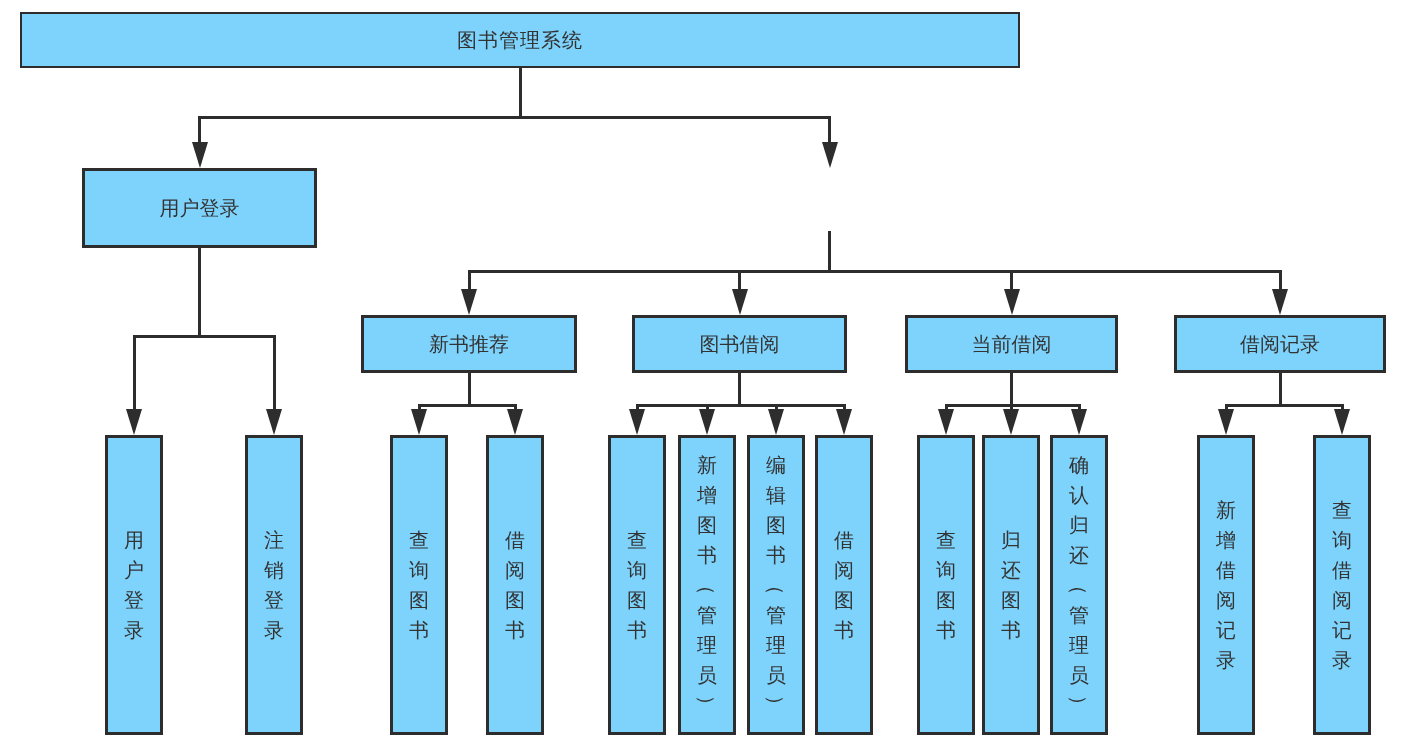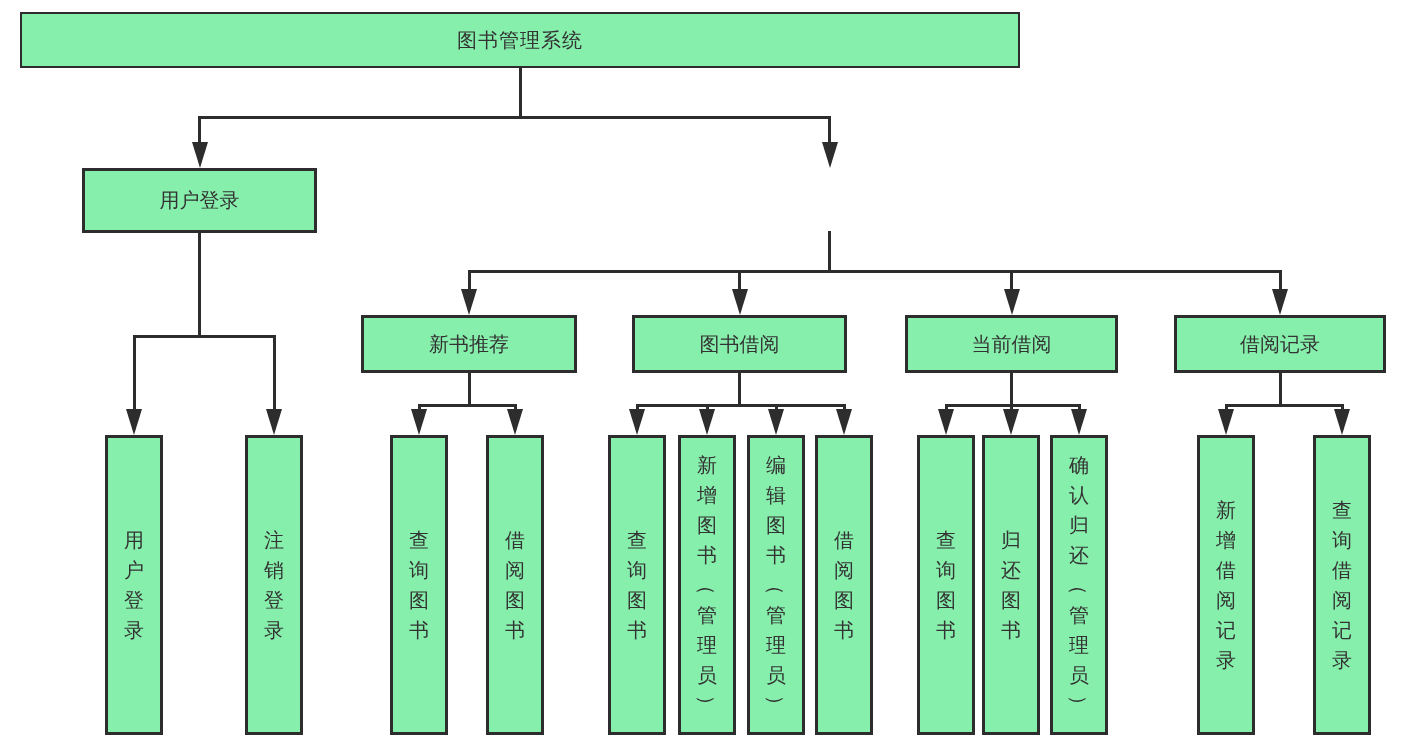--- a/index.html
+++ b/index.html
@@ -2,26 +2,26 @@
 <html><head>
 <meta charset="utf-8">
 <style>
   html,body{margin:0;padding:0;background:#ffffff;}
   body{
     width:1405px;height:747px;position:relative;overflow:hidden;
     font-family:"Liberation Sans","DejaVu Sans",sans-serif;
   }
   .canvas{position:absolute;left:0;top:0;width:1405px;height:747px;}
   .box{
-    position:absolute;background:#86efac;border:3px solid #2d2d2d;
+    position:absolute;background:#7dd3fc;border:3px solid #2d2d2d;
     box-sizing:border-box;display:flex;align-items:center;justify-content:center;
     font-size:20px;color:#333333;z-index:2;
   }
   .root{border-width:2px;letter-spacing:1px;}
-  .lvl2{left:auto;top:168px;width:235px;height:65px;}
+  .lvl2{left:auto;top:168px;width:235px;height:80px;}
   .lvl3{top:315px;height:58px;}
   .leaf{top:435px;width:58px;height:300px;flex-direction:column;}
   .vtext{display:flex;flex-direction:column;align-items:center;}
   .ch{display:block;height:30px;line-height:30px;font-size:20px;text-align:center;color:#333333;}
   .ch.rot{transform:rotate(90deg);}
   .vline{position:absolute;width:3px;background:#2d2d2d;z-index:1;}
   .hline{position:absolute;height:3px;background:#2d2d2d;z-index:1;}
   .arrow{position:absolute;width:0;height:0;z-index:3;
     border-left:8px solid transparent;border-right:8px solid transparent;
     border-top:26px solid #2d2d2d;}

